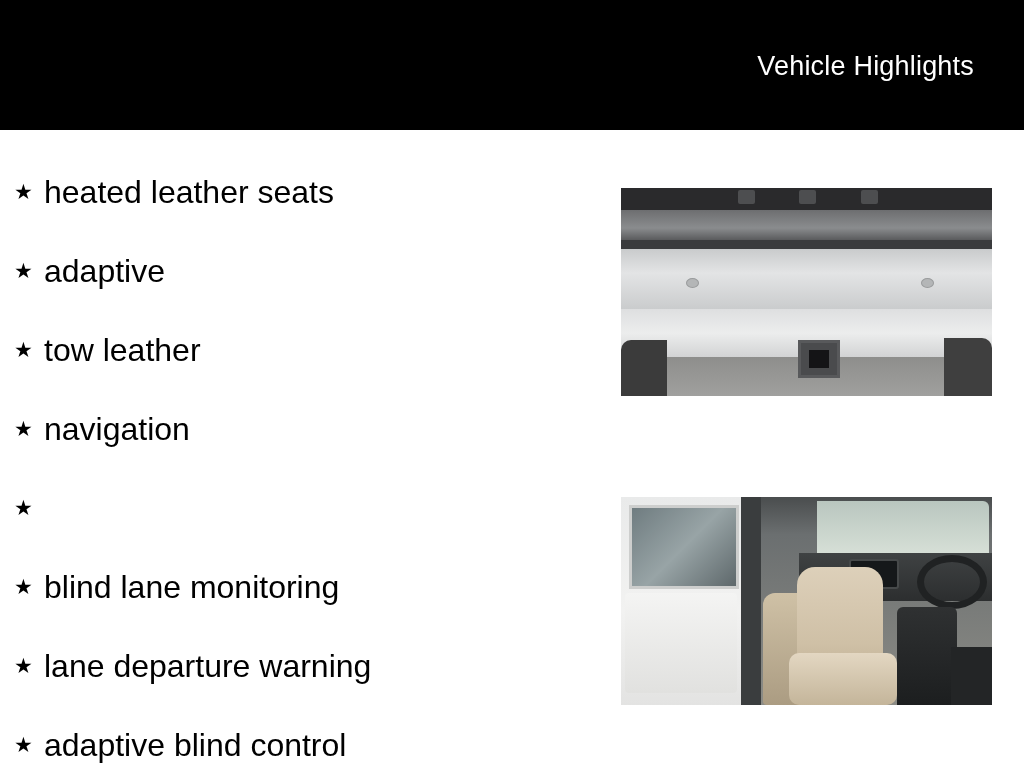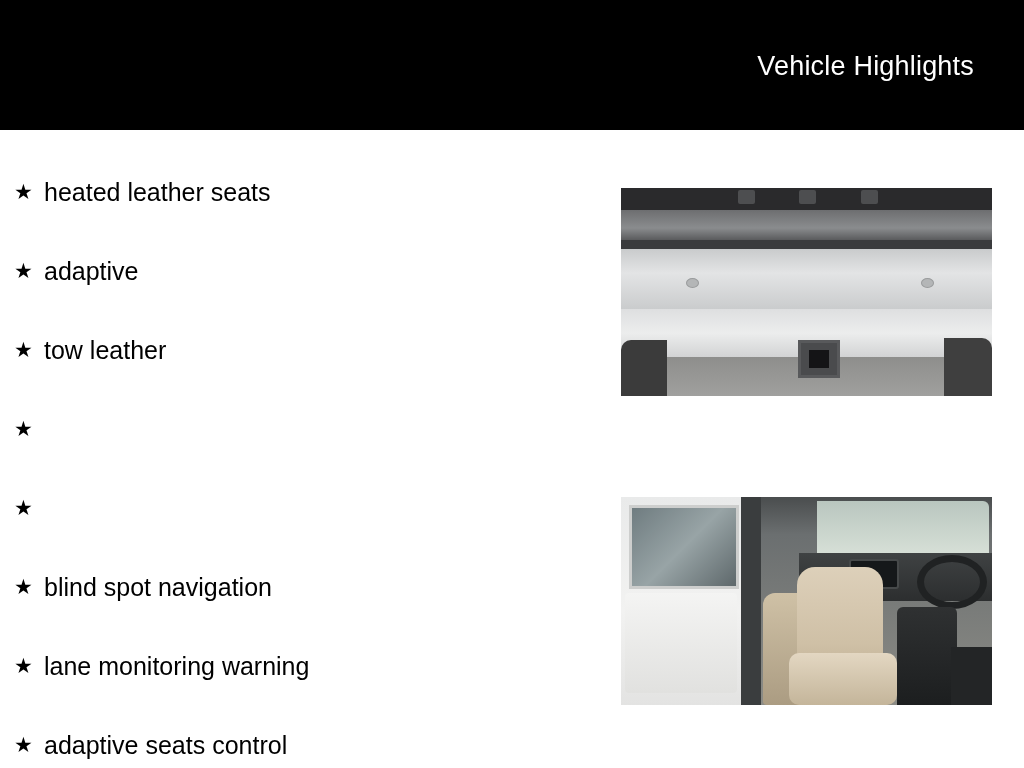--- a/index.html
+++ b/index.html
@@ -50,21 +50,21 @@
   }
   .bullet-star {
     width: 30px;
     flex: 0 0 30px;
     font-size: 21px;
     line-height: 21px;
     color: #000000;
     text-align: left;
   }
   .feature-label {
-    font-size: 25px;
+    font-size: 32px;
     line-height: 30px;
     color: #000000;
     white-space: nowrap;
   }
 
   
   .photo {
     position: absolute;
     overflow: hidden;
     background: #cfcfcf;
@@ -263,39 +263,40 @@
       <span class="feature-label">adaptive</span>
     </div>
 
     <div class="feature-item">
       <span class="bullet-star">★</span>
       <span class="feature-label">tow leather</span>
     </div>
 
     <div class="feature-item">
       <span class="bullet-star">★</span>
-    </div>
-
-    <div class="feature-item">
-      <span class="bullet-star">★</span>
-    </div>
-
-    <div class="feature-item">
-      <span class="bullet-star">★</span>
-      <span class="feature-label">blind spot navigation</span>
-    </div>
-
-    <div class="feature-item">
-      <span class="bullet-star">★</span>
-      <span class="feature-label">lane monitoring warning</span>
-    </div>
-
-    <div class="feature-item">
-      <span class="bullet-star">★</span>
-      <span class="feature-label">adaptive seats control</span>
+      <span class="feature-label">navigation</span>
+    </div>
+
+    <div class="feature-item">
+      <span class="bullet-star">★</span>
+    </div>
+
+    <div class="feature-item">
+      <span class="bullet-star">★</span>
+      <span class="feature-label">blind lane monitoring</span>
+    </div>
+
+    <div class="feature-item">
+      <span class="bullet-star">★</span>
+      <span class="feature-label">lane departure warning</span>
+    </div>
+
+    <div class="feature-item">
+      <span class="bullet-star">★</span>
+      <span class="feature-label">adaptive blind control</span>
     </div>
 
   </div>
 
   <div class="photo photo-hitch">
     <div class="hitch-ground"></div>
     <div class="hitch-upper">
       <div class="hitch-clip c1"></div>
       <div class="hitch-clip c2"></div>
       <div class="hitch-clip c3"></div>

